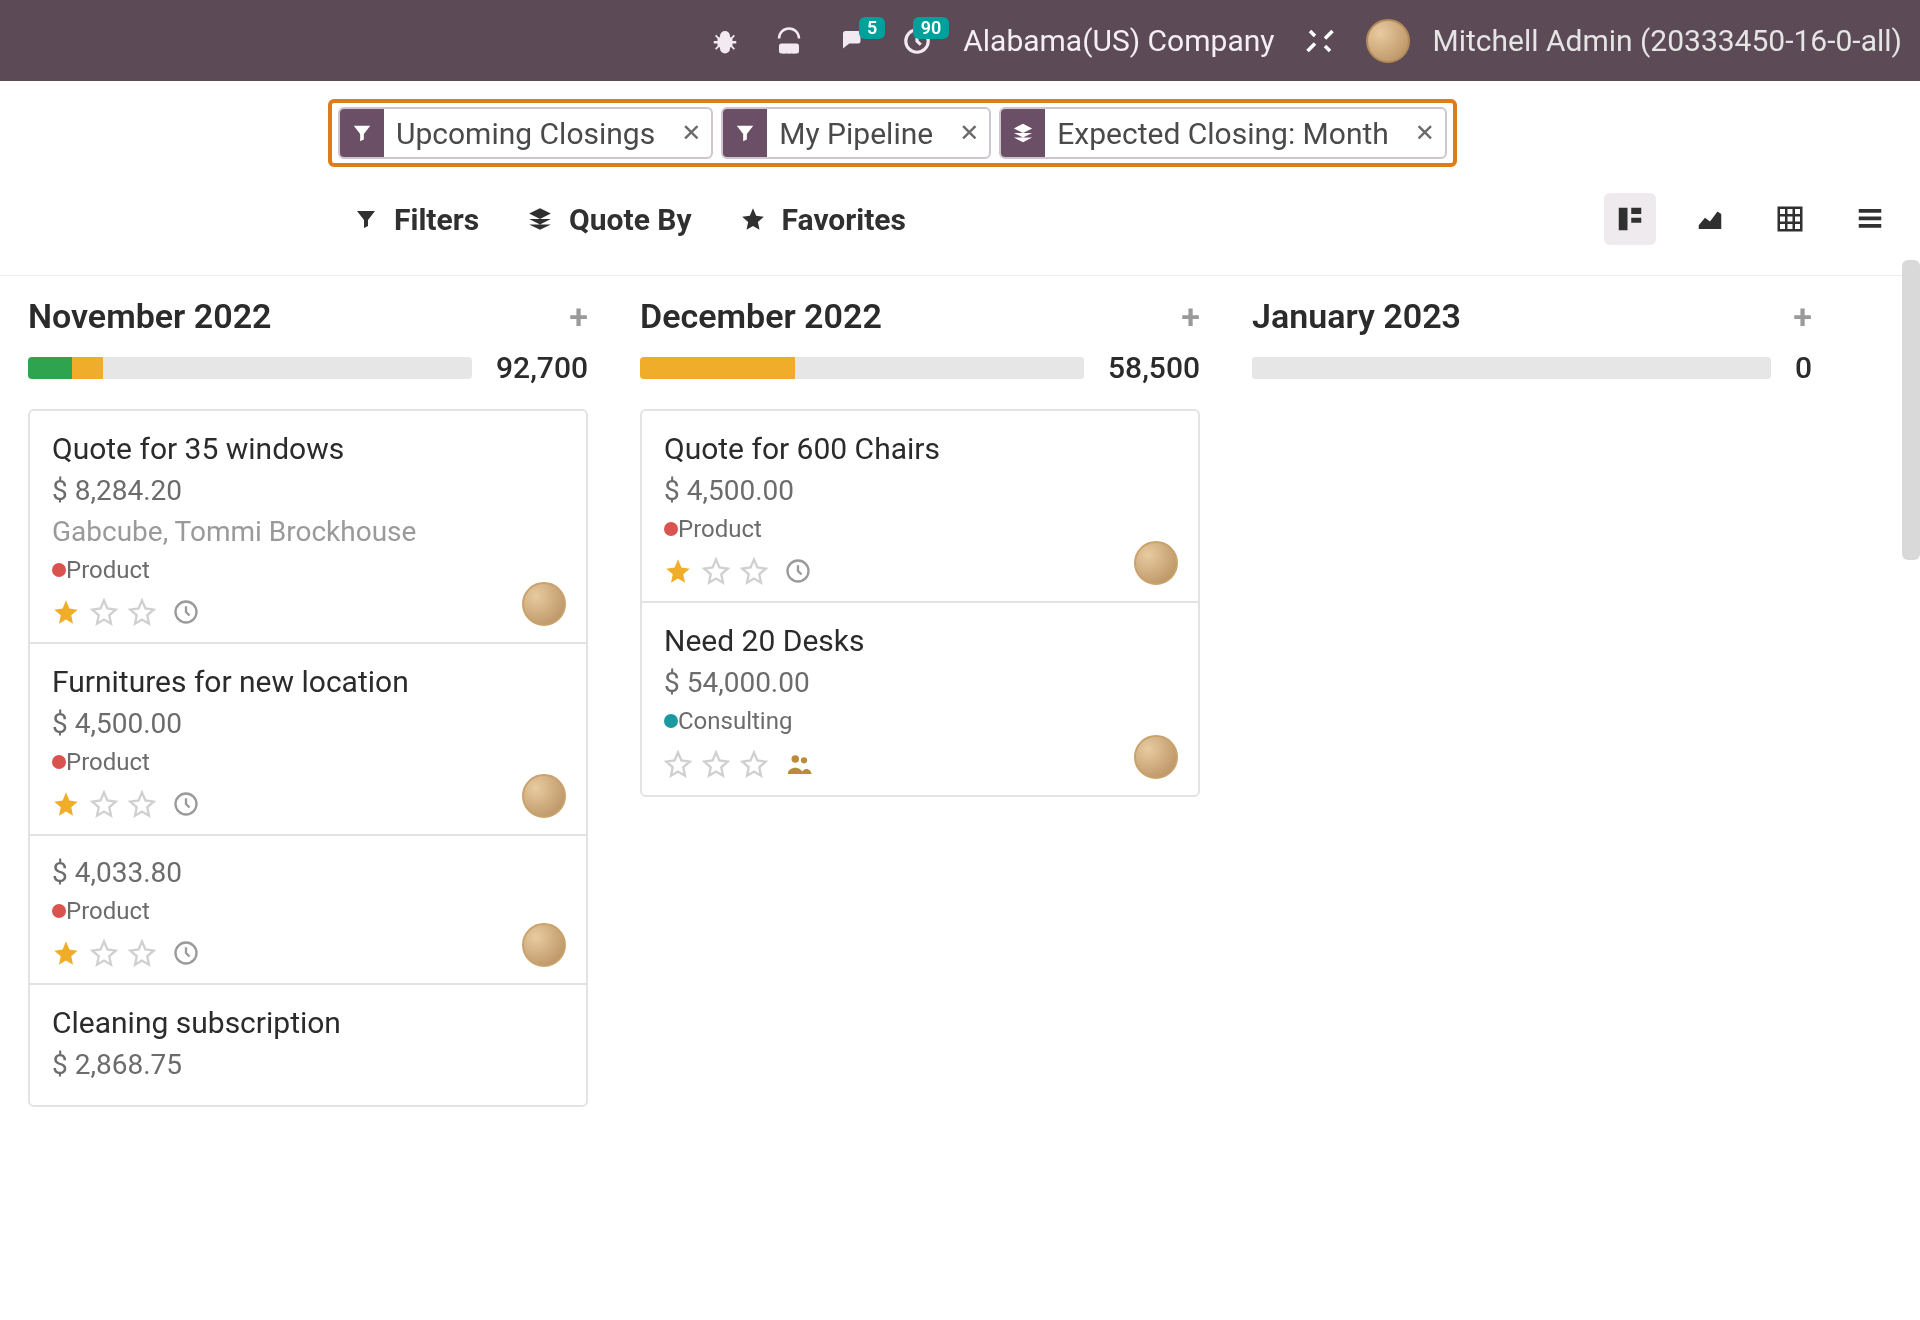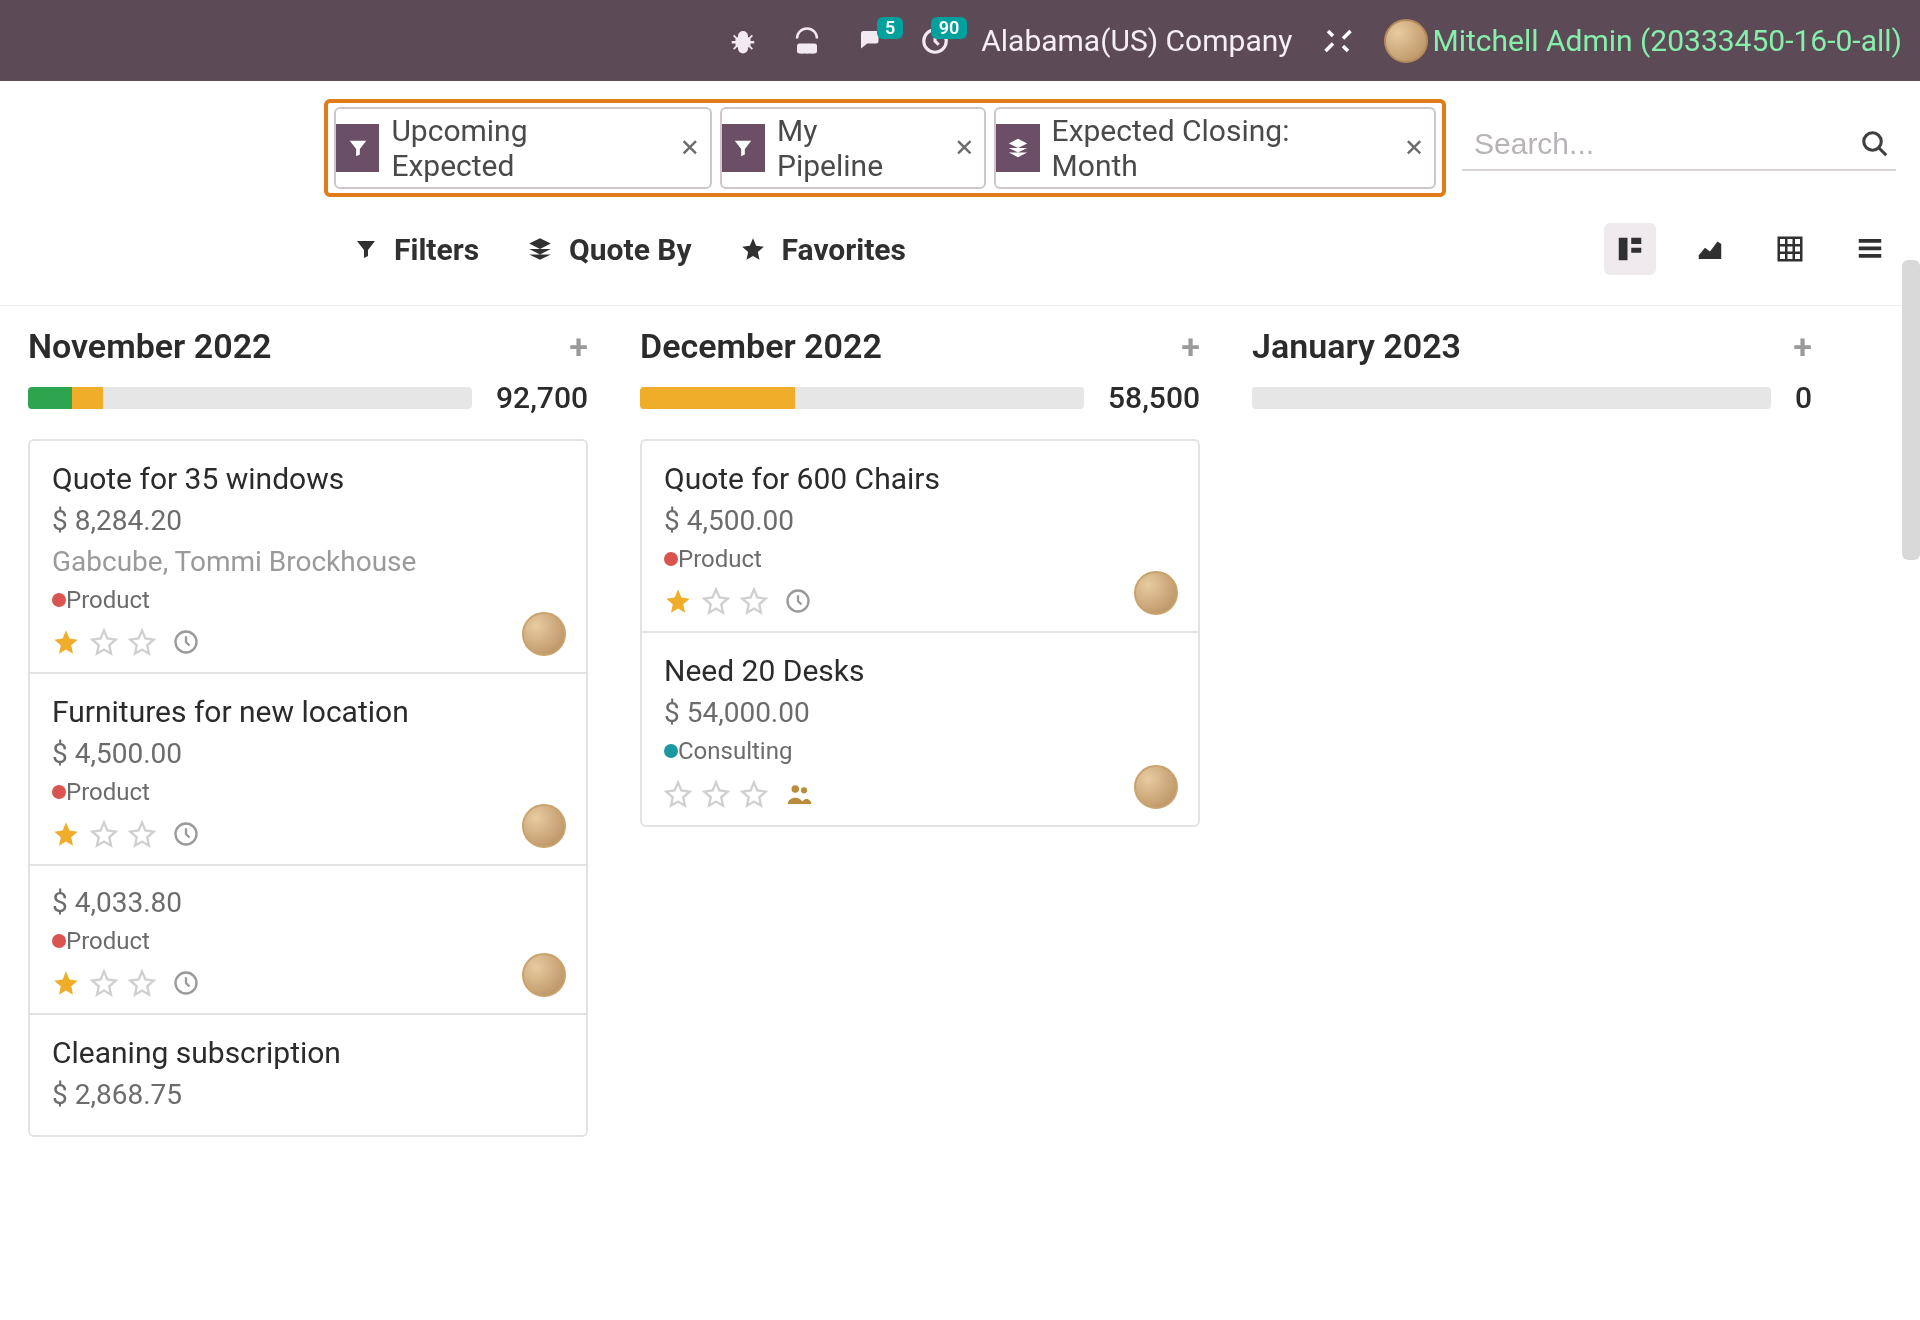--- a/index.html
+++ b/index.html
@@ -4,21 +4,21 @@
 <style>
   * { box-sizing: border-box; margin: 0; padding: 0; }
   body { font-family: -apple-system, BlinkMacSystemFont, "Segoe UI", Roboto, sans-serif; background: #fff; color: #374151; width: 1920px; height: 1320px; overflow: hidden; }
 
   
   .topbar { background: #5c4a57; height: 81px; display: flex; align-items: center; justify-content: flex-end; padding: 0 18px; gap: 28px; color: #fff; }
   .topbar .icon-btn { position: relative; display: inline-flex; align-items: center; justify-content: center; width: 36px; height: 36px; color: #f3e9f0; cursor: pointer; }
   .topbar .badge { position: absolute; top: -6px; right: -14px; background: #00a09d; color: #fff; font-size: 18px; font-weight: 600; padding: 2px 8px; border-radius: 6px; line-height: 1; }
   .topbar .company { font-size: 30px; color: #f5eef3; cursor: pointer; }
   .topbar .tools-icon { width: 36px; height: 36px; display: inline-flex; align-items: center; justify-content: center; cursor: pointer; }
-  .topbar .user { display: flex; align-items: center; gap: 4px; font-size: 30px; color: #86efac; cursor: pointer; }
+  .topbar .user { display: flex; align-items: center; gap: 22px; font-size: 30px; color: #e5e5e5; cursor: pointer; }
   .topbar .avatar-img { width: 44px; height: 44px; border-radius: 50%; background: radial-gradient(circle at 30% 30%, #e8cba0, #b38a5a); border: 2px solid #b38a5a; }
 
   
   .filterrow { display: flex; align-items: center; padding: 18px 24px 6px 24px; gap: 4px; }
   .filterrow .spacer-left { width: 300px; }
   .chipset { display: inline-flex; gap: 8px; border: 4px solid #e07b1a; border-radius: 6px; padding: 4px 6px; }
   .chip { display: inline-flex; align-items: center; gap: 10px; background: #fff; border: 2px solid #cfc6cd; border-radius: 6px; overflow: hidden; font-size: 30px; color: #4a4a4a; }
   .chip .chip-ico { background: #6b4f66; color: #fff; width: 44px; height: 48px; display: inline-flex; align-items: center; justify-content: center; }
   .chip .chip-label { padding: 4px 6px 4px 2px; }
   .chip .chip-x { padding: 0 10px; color: #6b6b6b; cursor: pointer; font-size: 24px; }
@@ -117,50 +117,41 @@
 
 <div class="filterrow">
   <div class="spacer-left"></div>
   <div class="chipset">
     <div class="chip">
       <span class="chip-ico">
         <svg width="22" height="22" viewBox="0 0 24 24" fill="currentColor">
             <path d="M3 4h18l-7 9v6l-4 2v-8L3 4z"></path>
           </svg>
       </span>
-      <span class="chip-label">Upcoming Expected</span>
+      <span class="chip-label">Upcoming Closings</span>
       <span class="chip-x">✕</span>
     </div>
     <div class="chip">
       <span class="chip-ico">
         <svg width="22" height="22" viewBox="0 0 24 24" fill="currentColor">
             <path d="M3 4h18l-7 9v6l-4 2v-8L3 4z"></path>
           </svg>
       </span>
       <span class="chip-label">My Pipeline</span>
       <span class="chip-x">✕</span>
     </div>
     <div class="chip">
       <span class="chip-ico">
         <svg width="22" height="22" viewBox="0 0 24 24" fill="currentColor">
             <path d="M12 2l10 5-10 5L2 7l10-5zM2 12l10 5 10-5M2 17l10 5 10-5"></path>
           </svg>
       </span>
       <span class="chip-label">Expected Closing: Month</span>
       <span class="chip-x">✕</span>
     </div>
-  </div>
-  <div class="search-wrap">
-    <input class="search-input" placeholder="Search..." style="">
-    <span class="search-icon">
-      <svg width="30" height="30" viewBox="0 0 24 24" fill="none" stroke="currentColor" stroke-width="2.5">
-          <circle cx="10" cy="10" r="7"></circle>
-          <path d="M21 21l-6-6"></path>
-        </svg>
-    </span>
   </div>
 </div>
 
 <div class="controlsrow">
   <div class="spacer-left"></div>
   <div class="ctrl">
     <svg width="24" height="24" viewBox="0 0 24 24" fill="currentColor">
         <path d="M3 4h18l-7 9v6l-4 2v-8L3 4z"></path>
       </svg>
     <span>Filters</span>

